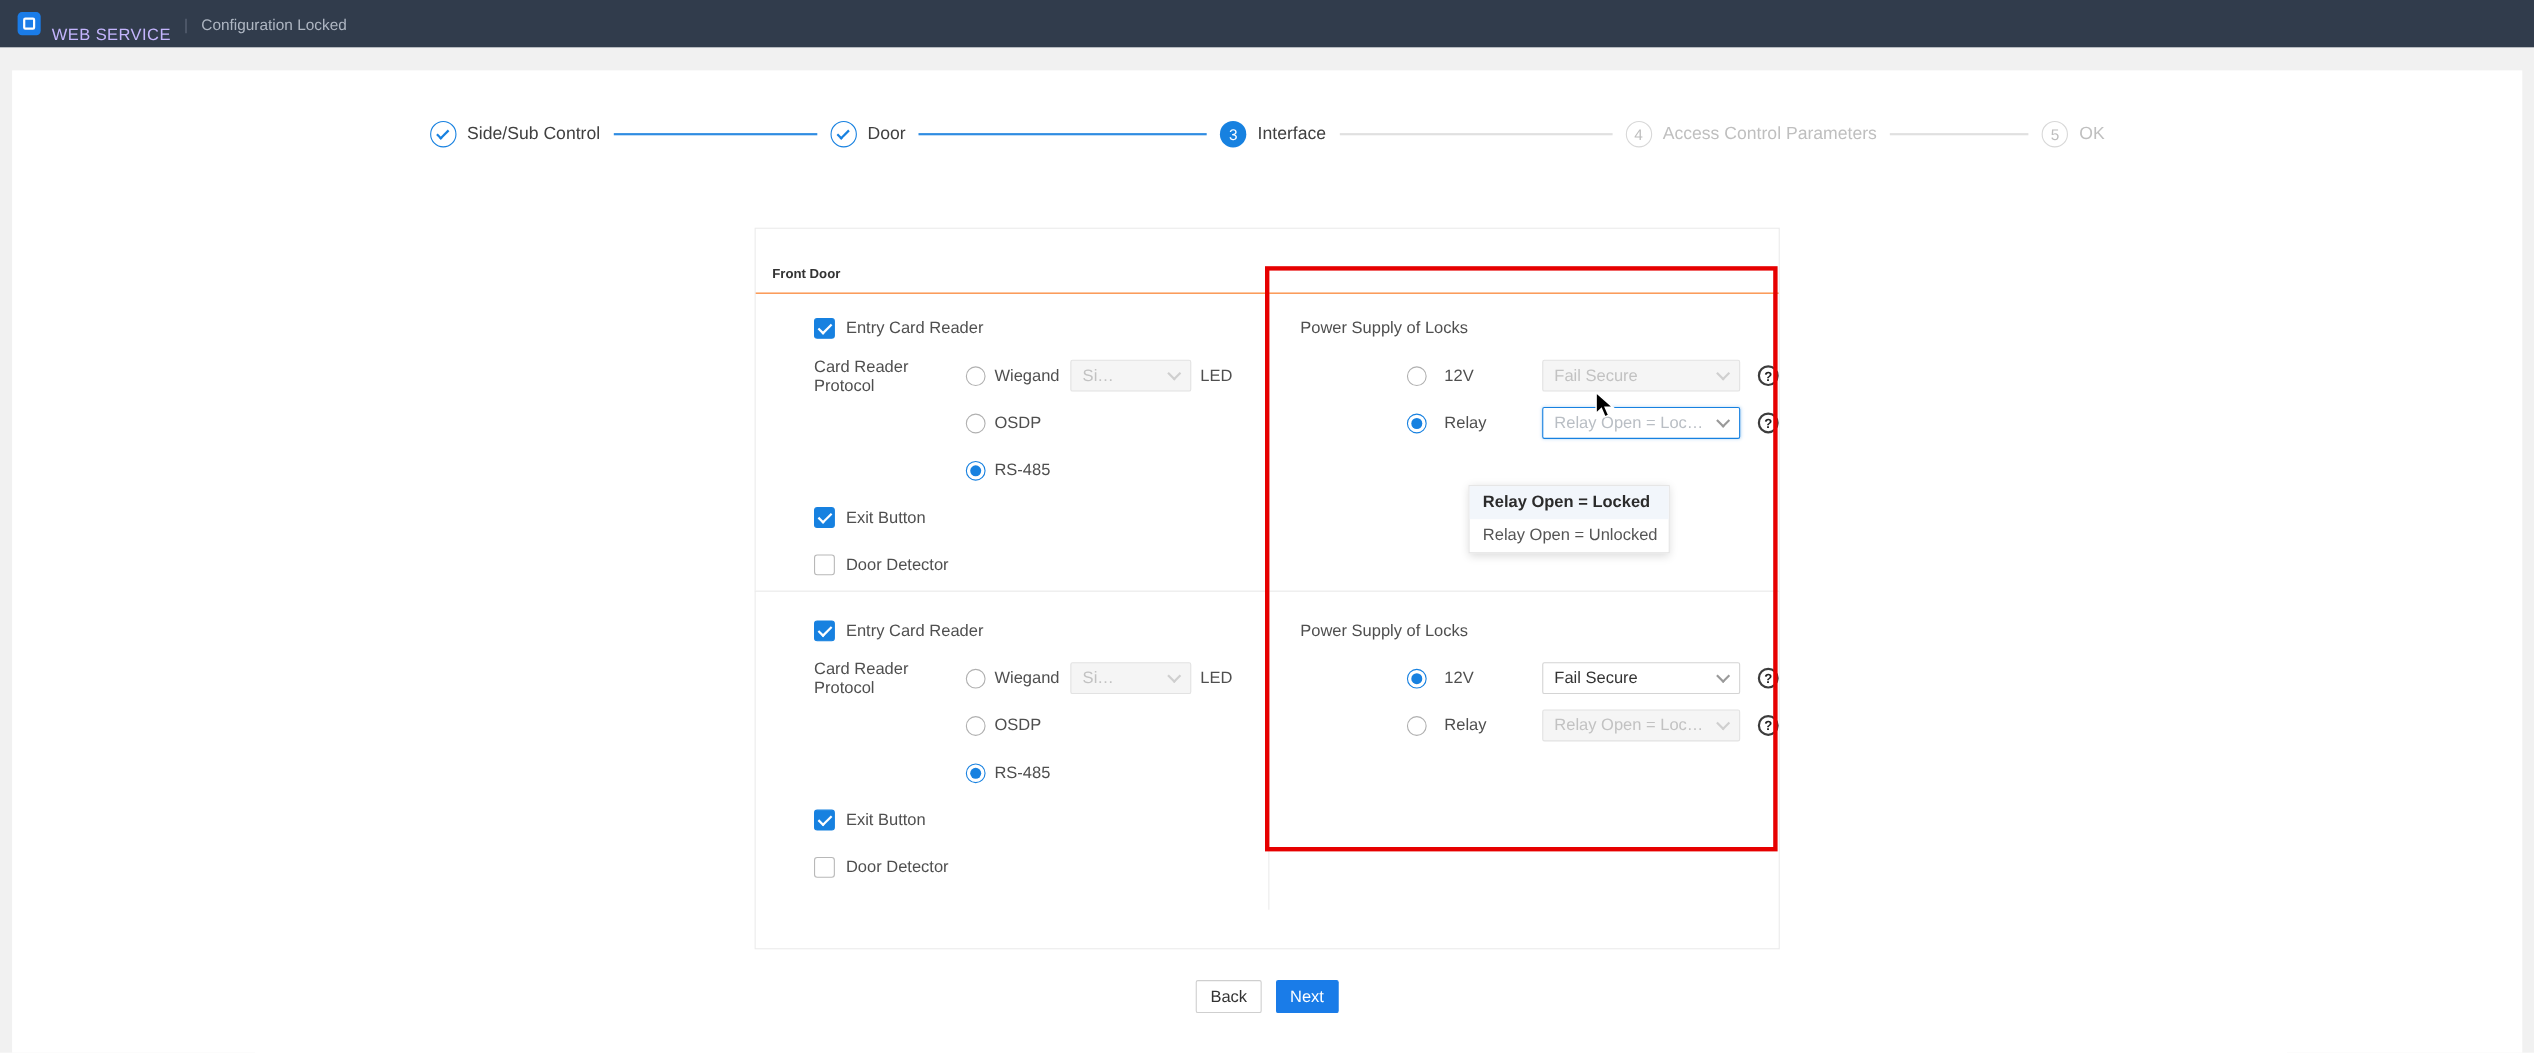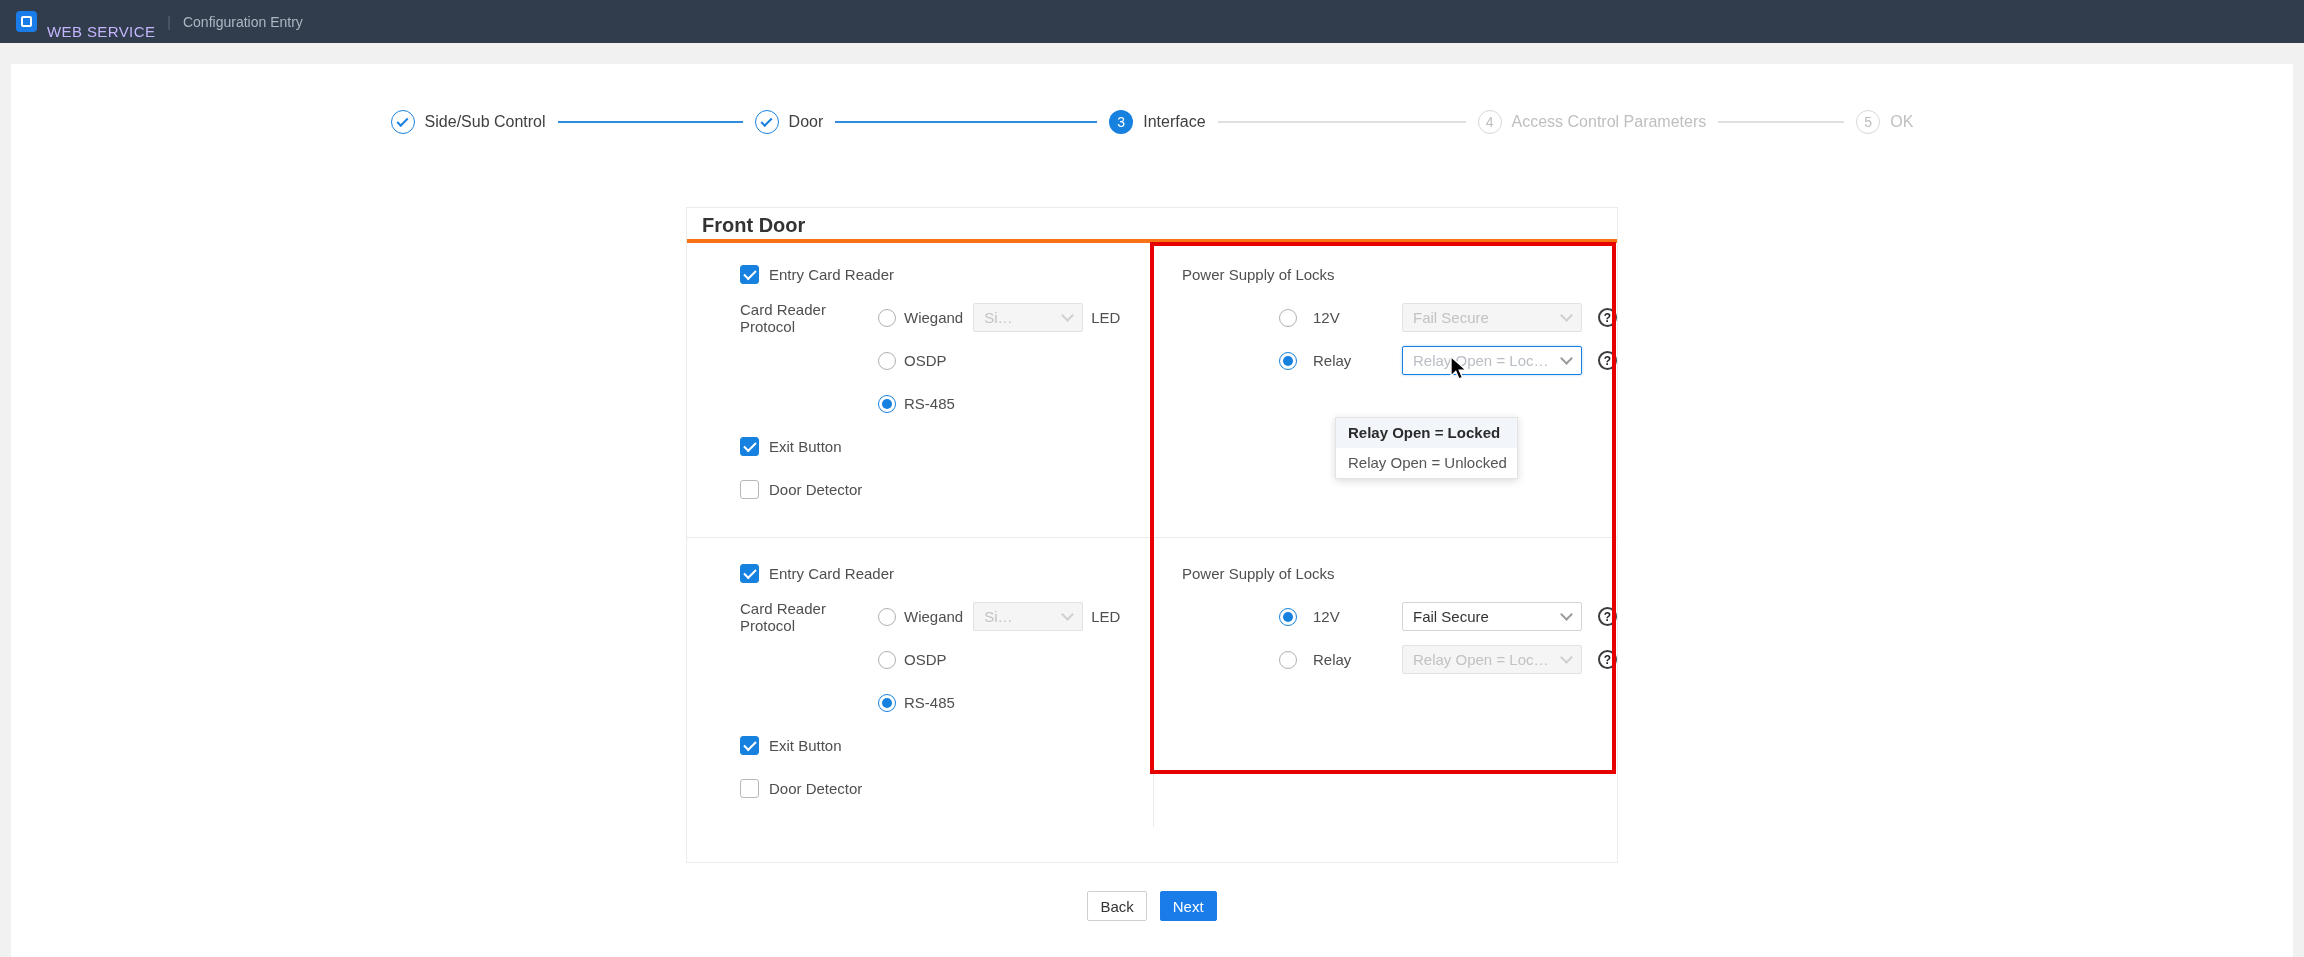--- a/index.html
+++ b/index.html
@@ -39,21 +39,21 @@
   .sline { height:2px; margin:0 12px; flex:0 0 auto; }
   .sline.blue { background:#2f8ce2; }
   .sline.gray { background:#e0e0e0; }
   .w1{width:185px;} .w2{width:262px;} .w3{width:248px;} .w4{width:126px;}
 
   
   .form-area { position:absolute; left:675px; top:143px; width:932px; } 
   .box { position:relative; border:1px solid #ebebeb; background:#fff; }
   .box1 { height:331px; }
   .box2 { height:326px; margin-top:-1px; }
-  .box-header { height:35px; line-height:34px; padding-left:15px; font-size:20px; font-weight:bold; color:#333; border-bottom:4px solid #f97316; }
+  .box-header { height:35px; line-height:34px; padding-left:15px; font-size:12px; font-weight:bold; color:#333; border-bottom:1px solid #f97316;margin-top:24px; }
   .box-body { position:relative; height:calc(100% - 35px); }
   .vdivider { position:absolute; left:466px; top:0; bottom:0; border-left:1px solid #ebebeb; }
 
   .col-left  { position:absolute; left:0; top:0; width:466px; padding-top:10px; }
   .col-right { position:absolute; left:467px; top:0; right:0; padding-top:10px; }
   .box2 .col-left, .box2 .col-right { padding-top:14px; }
 
   .row   { height:43px; display:flex; align-items:center; padding-left:53px; }
   .row.indent { padding-left:191px; }
   .row-r { height:43px; display:flex; align-items:center; padding-left:28px; }
@@ -100,21 +100,21 @@
   
   .cursor { position:absolute; left:1448px; top:356px; z-index:40; pointer-events:none; }
 </style>
 </head>
 <body>
 
 <div class="topbar">
   <span class="logo"></span>
   <span class="brand">WEB SERVICE</span>
   <span class="topbar-divider">|</span>
-  <span class="page-title">Configuration Entry</span>
+  <span class="page-title">Configuration Locked</span>
 </div>
 
 <div class="panel">
 
   <div class="stepper">
     <div class="step">
       <span class="scircle done">
           <span class="scheck"></span>
         </span>
       <span class="slabel">Side/Sub Control</span>

